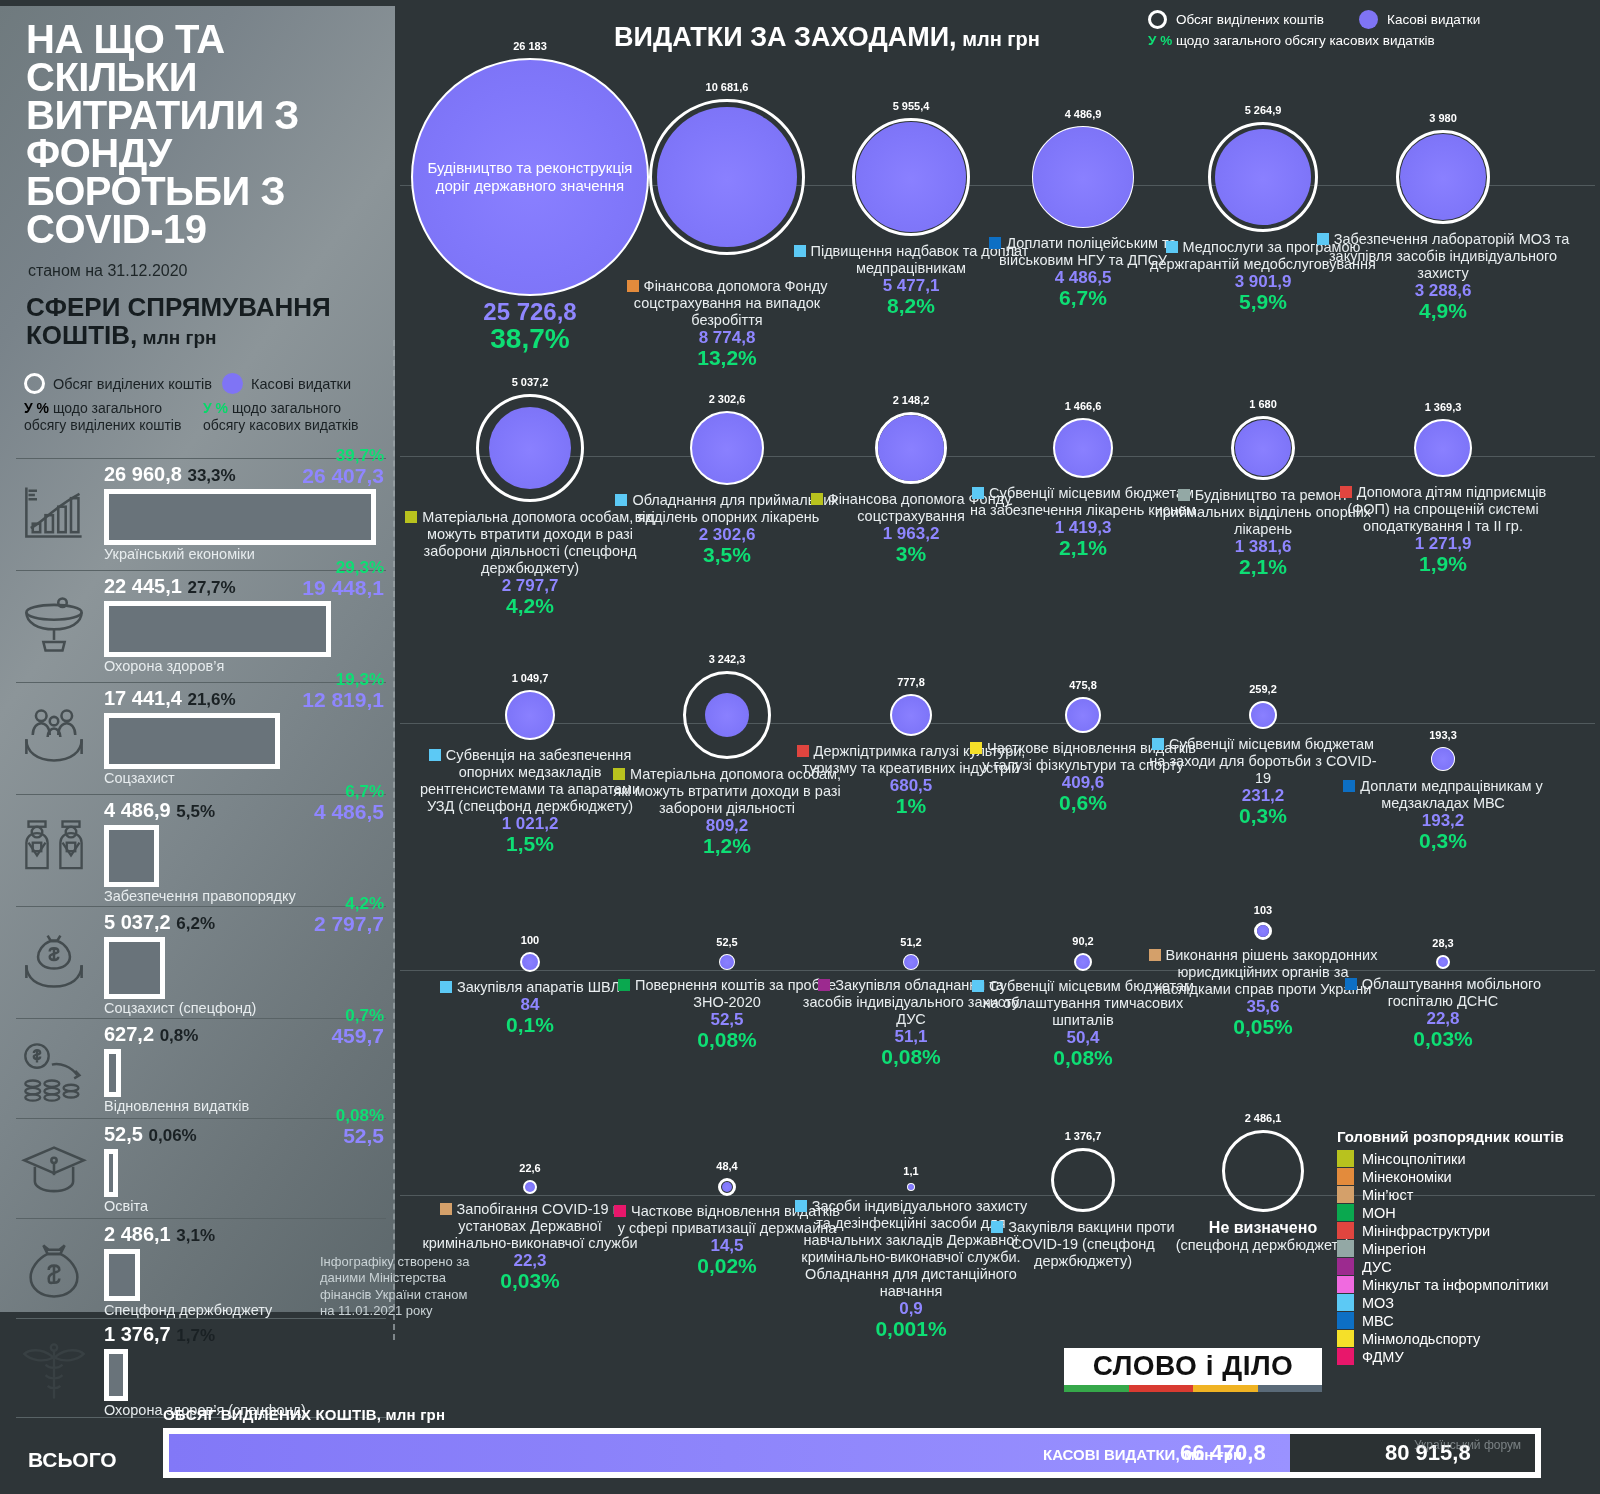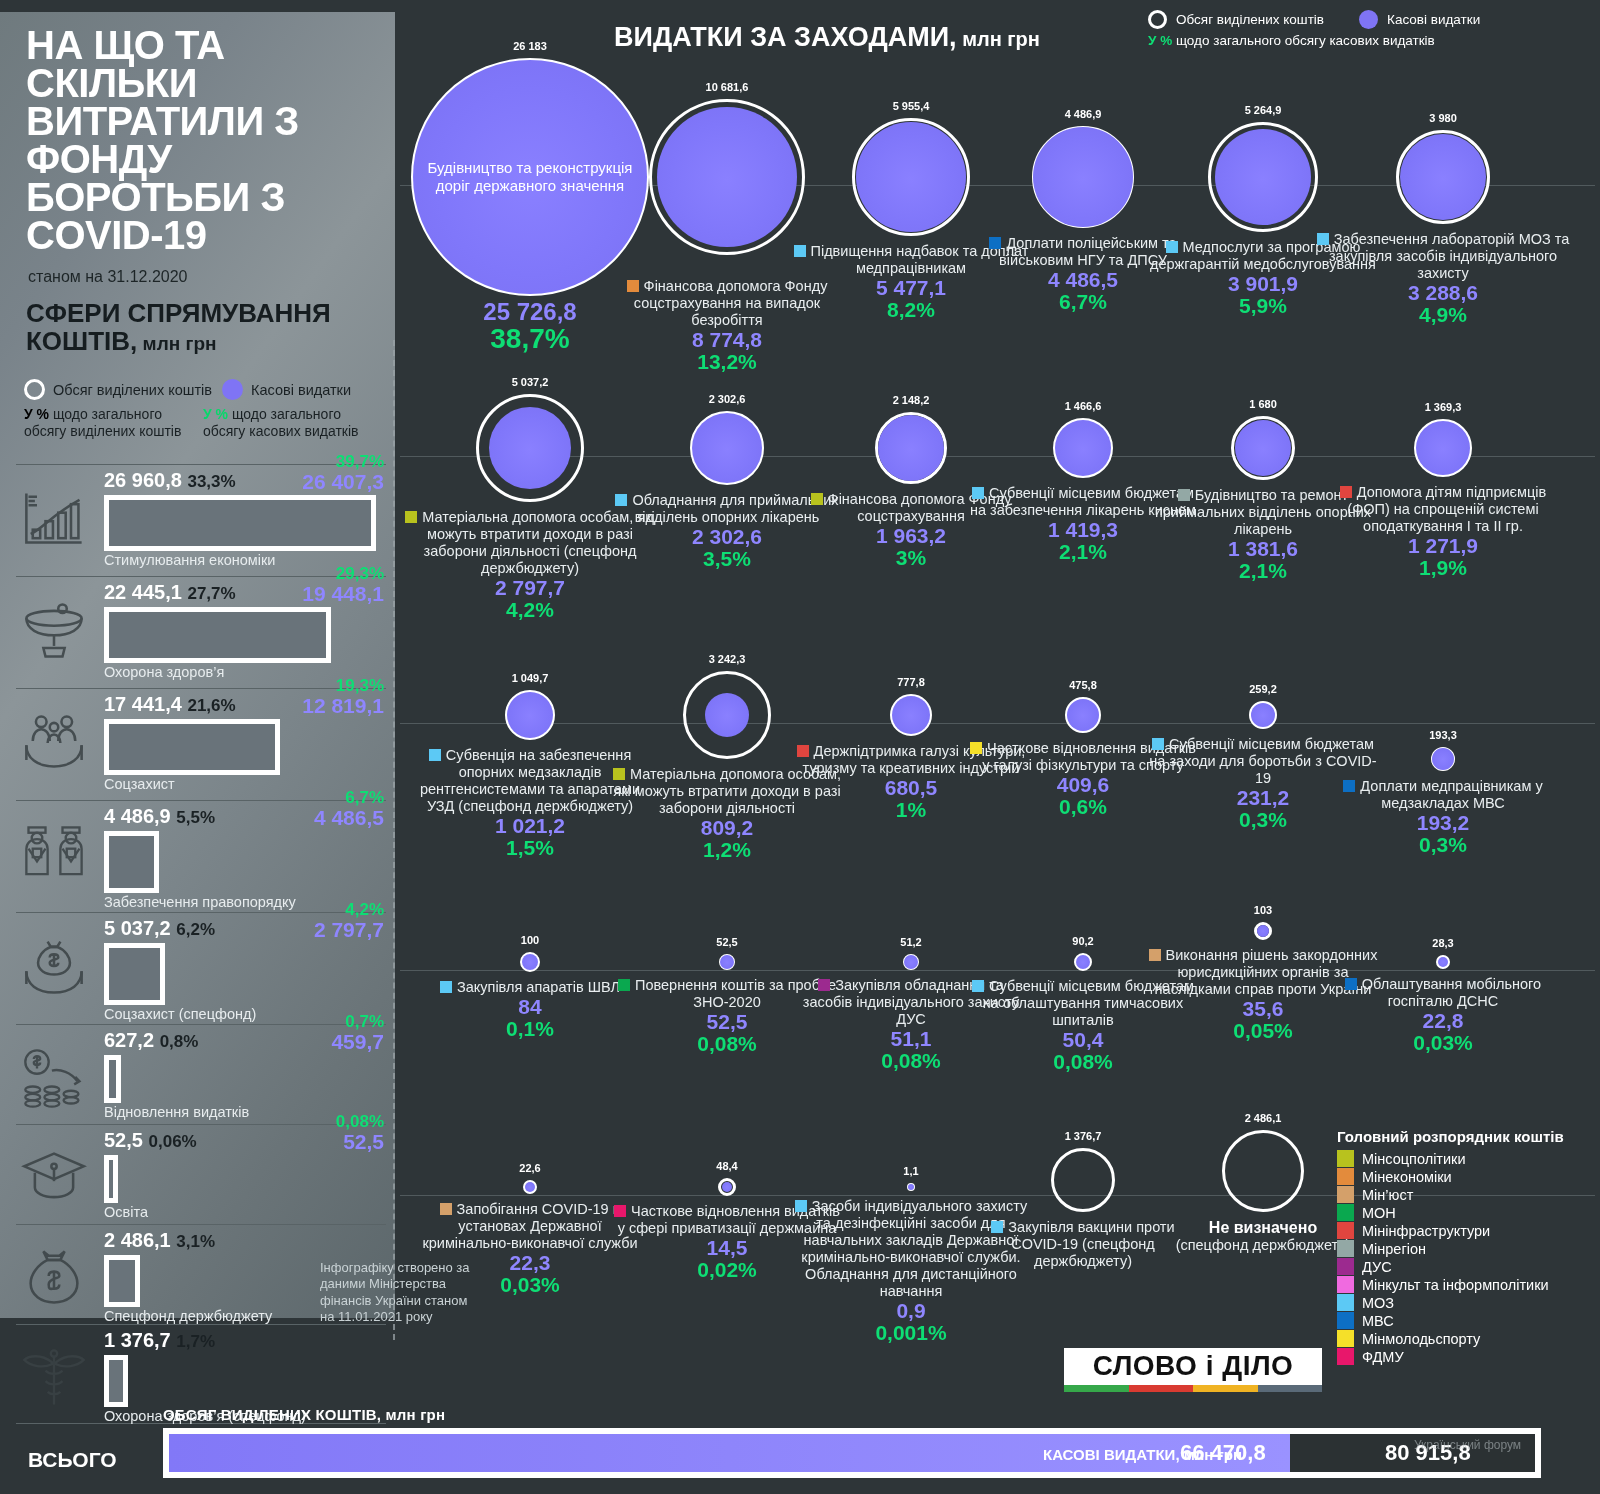--- a/index.html
+++ b/index.html
@@ -8,21 +8,21 @@
     font-family:"Liberation Sans", sans-serif;
     background:#2e3538;
     color:#fff;
     position:relative;
     overflow:hidden;
   }
   #root { position:relative; width:1600px; height:1494px; }
 
   
   .left-panel{
-    position:absolute; left:0; top:12px; width:395px; height:1306px;
+    position:absolute; left:0; top:6px; width:395px; height:1306px;
     background:linear-gradient(125deg,#6f7a7e 0%, #79838a 18%, #8c9599 38%, #7b858a 60%, #6a7478 82%, #5c676b 100%);
   }
   .title{
     position:absolute; left:26px; top:14px; width:350px;
     font-size:40px; font-weight:bold; line-height:0.95;
     letter-spacing:-0.5px; color:#ffffff; text-transform:uppercase;
   }
   .title-sub{
     position:absolute; left:28px; top:256px;
     font-size:16px; color:#1d2527;
@@ -97,21 +97,21 @@
   }
   .bub-inner{
     position:absolute; left:50%; top:50%; transform:translate(-50%,-50%);
     border-radius:50%;
     background:radial-gradient(circle at 50% 52%, #8a80ff 0%, #8077fa 55%, #7a70f2 100%);
   }
   .cell .lbl{ font-size:14.5px; line-height:1.17; color:#e9eef0; }
   .cell .lbl .sw{
     display:inline-block; width:12px; height:12px; vertical-align:-1px; margin-right:5px;
   }
-  .cell .cash{ font-size:21px; font-weight:bold; color:#8f86ff; line-height:1.06; }
+  .cell .cash{ font-size:17px; font-weight:bold; color:#8f86ff; line-height:1.06; }
   .cell .pct{ font-size:21px; font-weight:bold; color:#0ede74; line-height:1.06; }
   .cell .big .cash{ font-size:24px; }
   .cell .big .pct{ font-size:28px; }
   .inlbl{
     position:absolute; left:50%; top:50%; transform:translate(-50%,-50%);
     width:92%; font-size:15px; line-height:1.2; color:#fff; text-align:center;
   }
   .nd-title{ font-size:16px; font-weight:bold; color:#fff; }
 
   
@@ -193,21 +193,21 @@
                 <rect x="24" y="32" width="7" height="16"></rect>
                 <rect x="36" y="24" width="7" height="24"></rect>
                 <rect x="48" y="16" width="7" height="32"></rect>
                 <path d="M8 9h8M8 13h6M8 17h8"></path>
               </g>
             </svg></span>
           <span class="b-alloc" style="top:4px"><span>26 960,8</span> <span class="b-allocpct">33,3%</span></span>
           <span class="b-right" style="top:-12px"><span class="b-gpct">39,7%</span></span>
           <span class="b-right" style="top:6px"><span class="b-cash">26 407,3</span></span>
           <span class="btrack" style="top:30px;width:272px;height:56px"><span class="bfill" style="width:97.9%"></span></span>
-          <span class="blabel" style="position:absolute;left:88px;top:87px">Стимулювання економіки</span>
+          <span class="blabel" style="position:absolute;left:88px;top:87px">Український економіки</span>
         </div>
         <div class="barrow" style="height: 112px;">
           <span class="bicon"><svg viewBox="0 0 64 58">
               <g fill="none" stroke="#3a4245" stroke-width="2.4">
                 <ellipse cx="32" cy="18" rx="26" ry="7"></ellipse>
                 <path d="M6 18c0 10 11 16 26 16s26-6 26-16"></path>
                 <path d="M32 34v10"></path>
                 <path d="M22 46h20l-2 8H24z"></path>
                 <circle cx="40" cy="9" r="4"></circle>
               </g>

